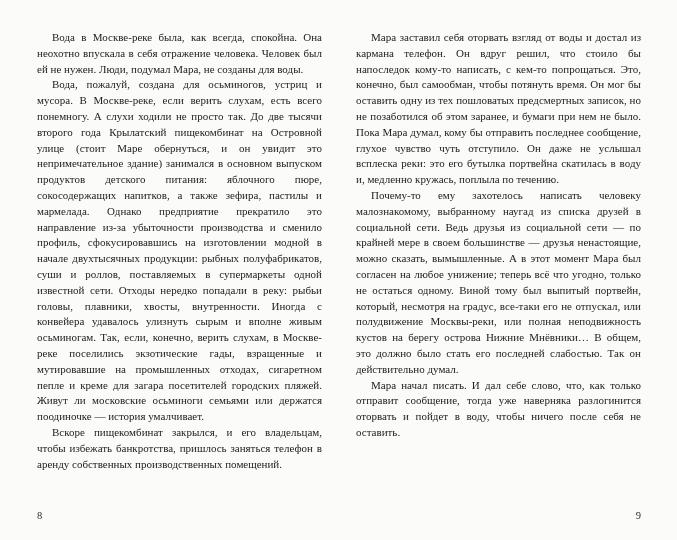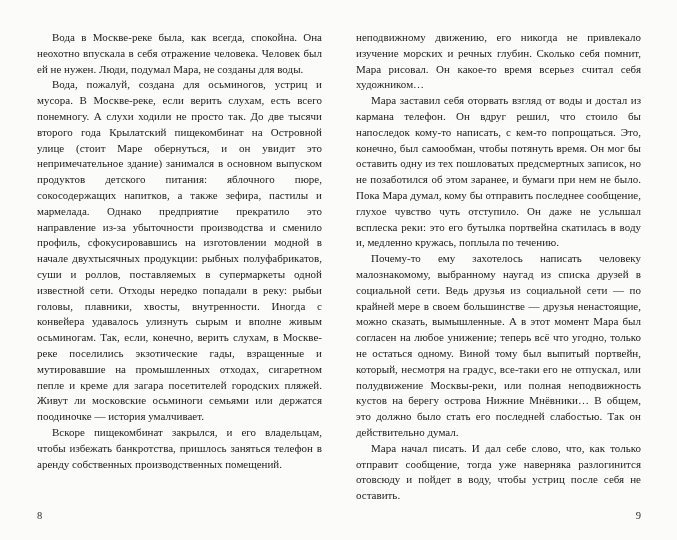--- a/index.html
+++ b/index.html
@@ -63,21 +63,20 @@
     <div class="text-block">
       <p>Вода в Москве-реке была, как всегда, спокойна. Она неохотно впускала в себя отражение человека. Человек был ей не нужен. Люди, подумал Мара, не созданы для воды.</p>
       <p>Вода, пожалуй, создана для осьминогов, устриц и мусора. В Москве-реке, если верить слухам, есть всего понемногу. А слухи ходили не просто так. До две тысячи второго года Крылатский пищекомбинат на Островной улице (стоит Маре обернуться, и он увидит это непримечательное здание) занимался в основном выпуском продуктов детского питания: яблочного пюре, сокосодержащих напитков, а также зефира, пастилы и мармелада. Однако предприятие прекратило это направление из-за убыточности производства и сменило профиль, сфокусировавшись на изготовлении модной в начале двухтысячных продукции: рыбных полуфабрикатов, суши и роллов, поставляемых в супермаркеты одной известной сети. Отходы нередко попадали в реку: рыбьи головы, плавники, хвосты, внутренности. Иногда с конвейера удавалось улизнуть сырым и вполне живым осьминогам. Так, если, конечно, верить слухам, в Москве-реке поселились экзотические гады, взращенные и мутировавшие на промышленных отходах, сигаретном пепле и креме для загара посетителей городских пляжей. Живут ли московские осьминоги семьями или держатся поодиночке — история умалчивает.</p>
       <p>Вскоре пищекомбинат закрылся, и его владельцам, чтобы избежать банкротства, пришлось заняться телефон в аренду собственных производственных помещений.</p>
     </div>
     <div class="page-number">8</div>
   </section>
 
   <section class="page page-right">
     <div class="text-block">
-      <p class="no-indent">неподвижному движению, его никогда не привлекало изучение морских и речных глубин. Сколько себя помнит, Мара рисовал. Он какое-то время всерьез считал себя художником…</p>
       <p>Мара заставил себя оторвать взгляд от воды и достал из кармана телефон. Он вдруг решил, что стоило бы напоследок кому-то написать, с кем-то попрощаться. Это, конечно, был самообман, чтобы потянуть время. Он мог бы оставить одну из тех пошловатых предсмертных записок, но не позаботился об этом заранее, и бумаги при нем не было. Пока Мара думал, кому бы отправить последнее сообщение, глухое чувство чуть отступило. Он даже не услышал всплеска реки: это его бутылка портвейна скатилась в воду и, медленно кружась, поплыла по течению.</p>
       <p>Почему-то ему захотелось написать человеку малознакомому, выбранному наугад из списка друзей в социальной сети. Ведь друзья из социальной сети — по крайней мере в своем большинстве — друзья ненастоящие, можно сказать, вымышленные. А в этот момент Мара был согласен на любое унижение; теперь всё что угодно, только не остаться одному. Виной тому был выпитый портвейн, который, несмотря на градус, все-таки его не отпускал, или полудвижение Москвы-реки, или полная неподвижность кустов на берегу острова Нижние Мнёвники… В общем, это должно было стать его последней слабостью. Так он действительно думал.</p>
-      <p>Мара начал писать. И дал себе слово, что, как только отправит сообщение, тогда уже наверняка разлогинится отовсюду и пойдет в воду, чтобы устриц после себя не оставить.</p>
+      <p>Мара начал писать. И дал себе слово, что, как только отправит сообщение, тогда уже наверняка разлогинится оторвать и пойдет в воду, чтобы ничего после себя не оставить.</p>
     </div>
     <div class="page-number">9</div>
   </section>
 
 </div>
 
 </body></html>

